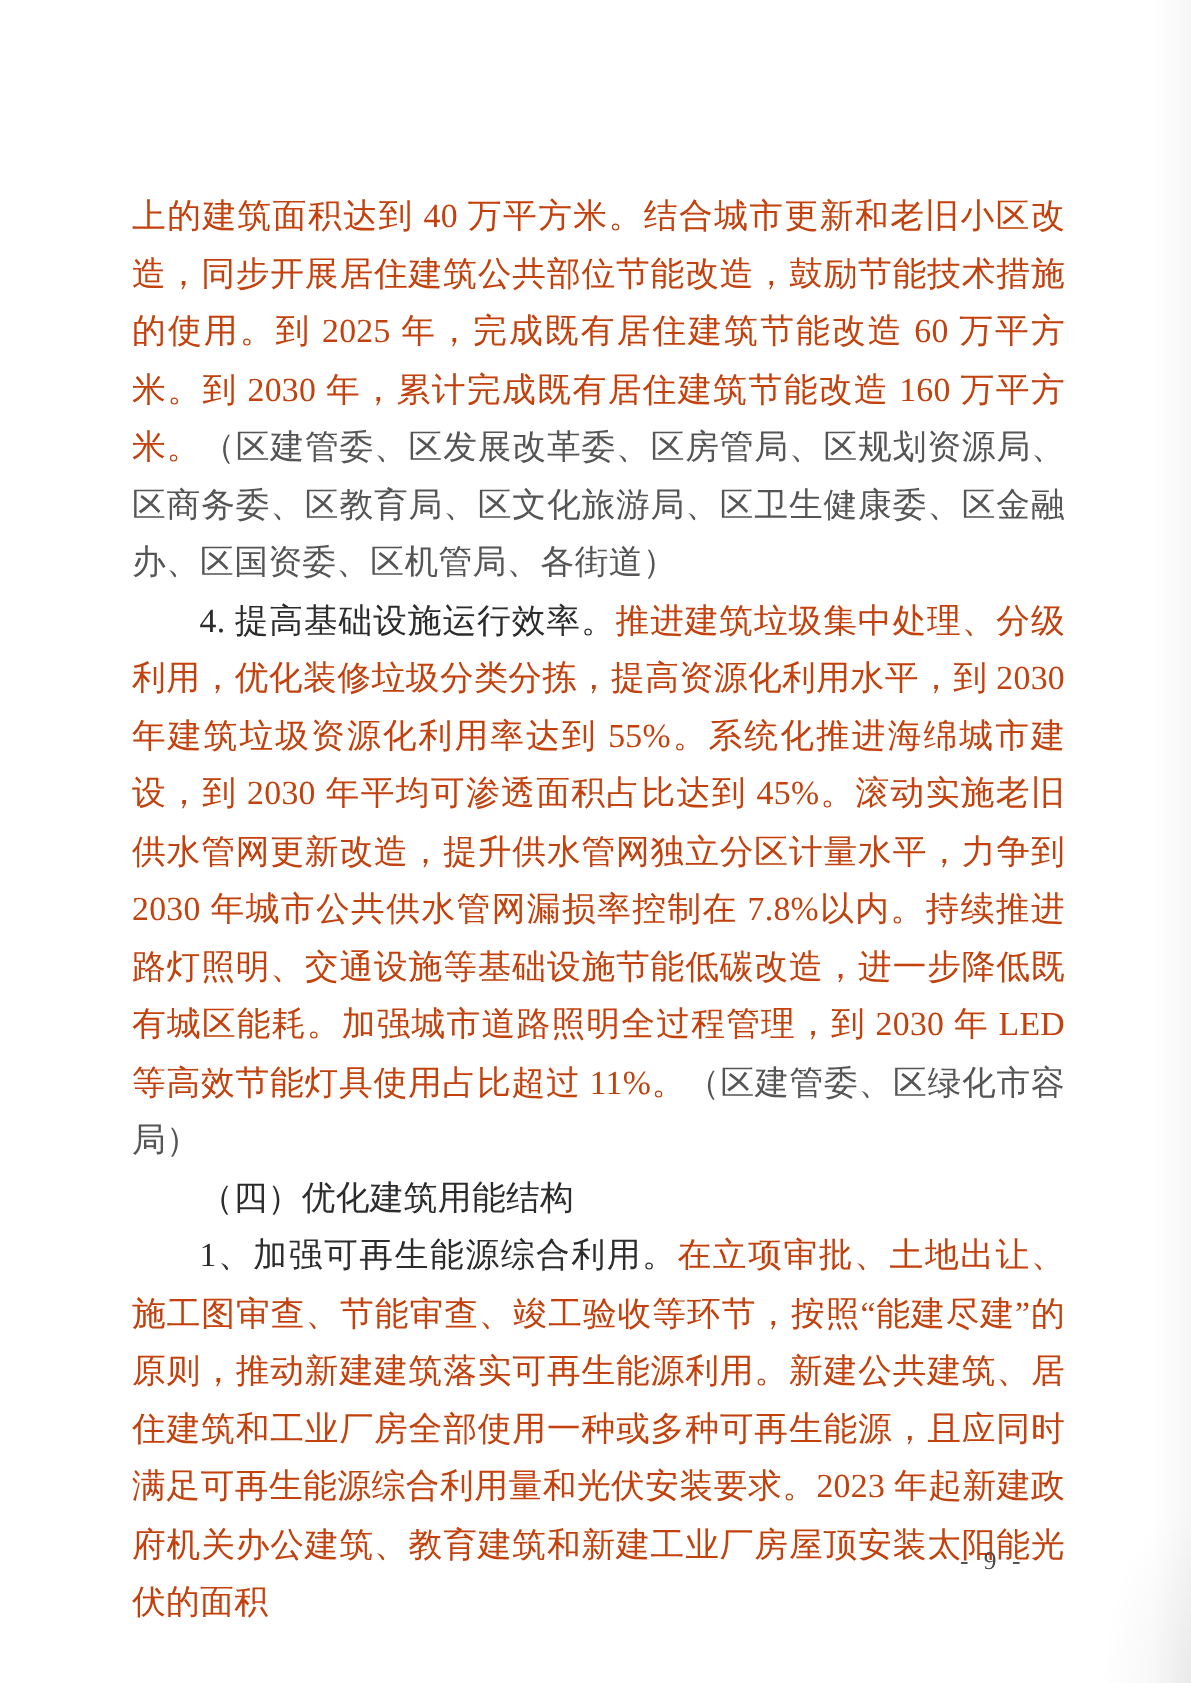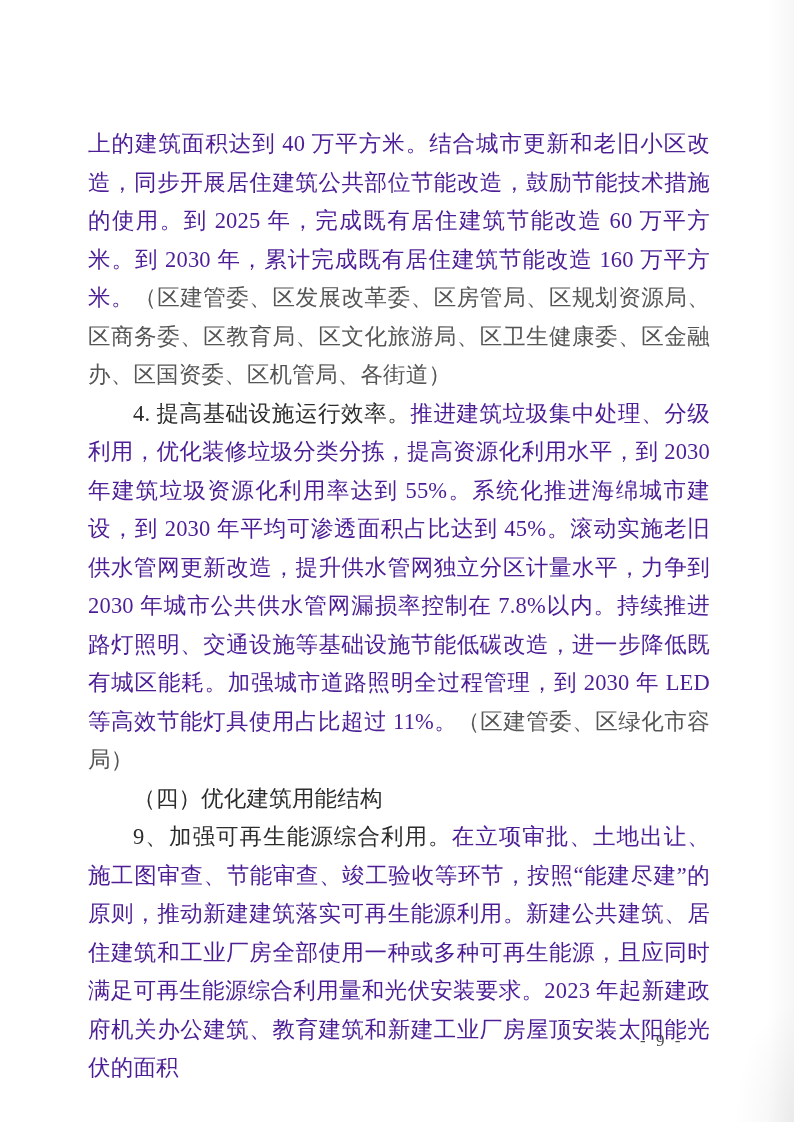--- a/index.html
+++ b/index.html
@@ -49,21 +49,21 @@
     text-align: justify;
     text-justify: inter-character;
     color: #4e4e4e;
     letter-spacing: 0.2px;
     word-break: break-all;
   }
   .para.indent {
     text-indent: 2em;
   }
   .seg-normal {
-    color: #4c1d95;
+    color: #c2410c;
   }
   .seg-kai {
     color: #555555;
   }
   .seg-bold {
     font-weight: normal;
     color: #2c2c2c;
   }
   .page-number {
     position: absolute;
@@ -85,19 +85,19 @@
   <div class="scan-corner"></div>
 
   <div class="content">
 
     <p class="para"><span class="seg-normal">上的建筑面积达到 40 万平方米。结合城市更新和老旧小区改造，同步开展居住建筑公共部位节能改造，鼓励节能技术措施的使用。到 2025 年，完成既有居住建筑节能改造 60 万平方米。到 2030 年，累计完成既有居住建筑节能改造 160 万平方米。</span><span class="seg-kai">（区建管委、区发展改革委、区房管局、区规划资源局、区商务委、区教育局、区文化旅游局、区卫生健康委、区金融办、区国资委、区机管局、各街道）</span></p>
 
     <p class="para indent"><span class="seg-bold">4. 提高基础设施运行效率。</span><span class="seg-normal">推进建筑垃圾集中处理、分级利用，优化装修垃圾分类分拣，提高资源化利用水平，到 2030 年建筑垃圾资源化利用率达到 55%。系统化推进海绵城市建设，到 2030 年平均可渗透面积占比达到 45%。滚动实施老旧供水管网更新改造，提升供水管网独立分区计量水平，力争到 2030 年城市公共供水管网漏损率控制在 7.8%以内。持续推进路灯照明、交通设施等基础设施节能低碳改造，进一步降低既有城区能耗。加强城市道路照明全过程管理，到 2030 年 LED 等高效节能灯具使用占比超过 11%。</span><span class="seg-kai">（区建管委、区绿化市容局）</span></p>
 
     <p class="para indent"><span class="seg-bold">（四）优化建筑用能结构</span></p>
 
-    <p class="para indent"><span class="seg-bold">9、加强可再生能源综合利用。</span><span class="seg-normal">在立项审批、土地出让、施工图审查、节能审查、竣工验收等环节，按照“能建尽建”的原则，推动新建建筑落实可再生能源利用。新建公共建筑、居住建筑和工业厂房全部使用一种或多种可再生能源，且应同时满足可再生能源综合利用量和光伏安装要求。2023 年起新建政府机关办公建筑、教育建筑和新建工业厂房屋顶安装太阳能光伏的面积</span></p>
+    <p class="para indent"><span class="seg-bold">1、加强可再生能源综合利用。</span><span class="seg-normal">在立项审批、土地出让、施工图审查、节能审查、竣工验收等环节，按照“能建尽建”的原则，推动新建建筑落实可再生能源利用。新建公共建筑、居住建筑和工业厂房全部使用一种或多种可再生能源，且应同时满足可再生能源综合利用量和光伏安装要求。2023 年起新建政府机关办公建筑、教育建筑和新建工业厂房屋顶安装太阳能光伏的面积</span></p>
 
   </div>
 
   <div class="page-number">- 9 -</div>
 
 </div>
 
 </body></html>

